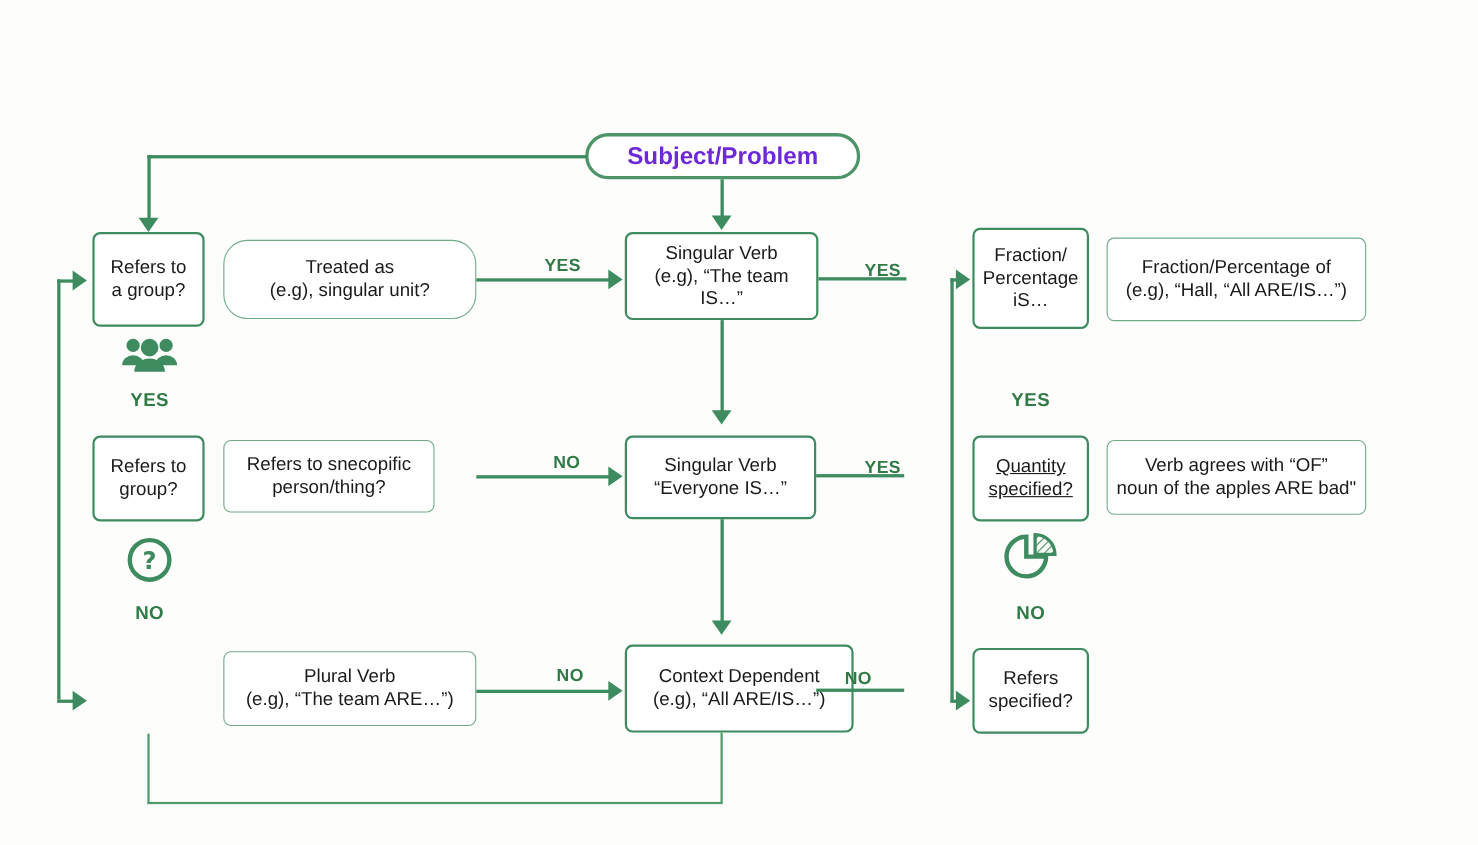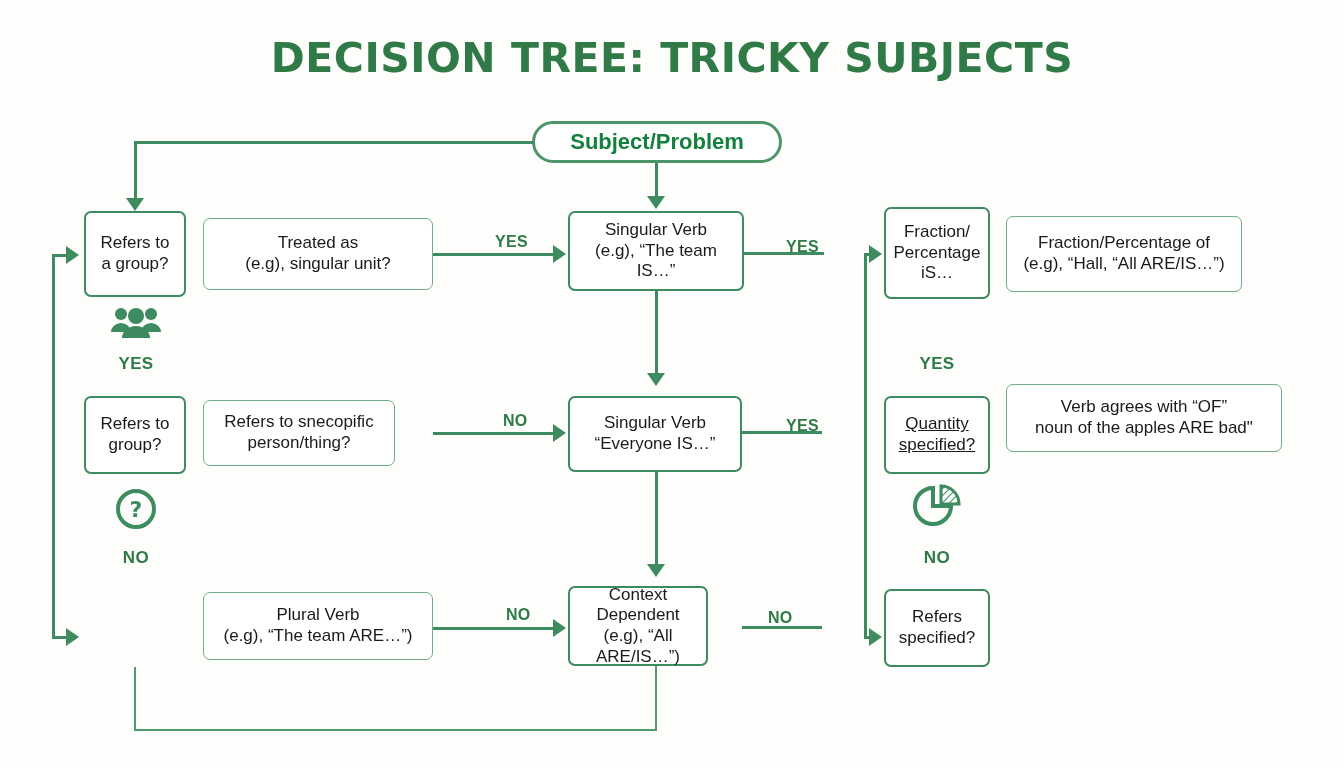--- a/index.html
+++ b/index.html
@@ -54,21 +54,21 @@
     position: absolute;
     box-sizing: border-box;
     border: 3px solid #4d9469;
     border-radius: 26px;
     background: #ffffff;
     display: flex;
     align-items: center;
     justify-content: center;
     font-size: 22px;
     font-weight: bold;
-    color: #15803d;
+    color: #6d28d9;
   }
 
   
   .ln {
     position: absolute;
     background: #3d8b5f;
   }
   .ln.h { height: 3px; }
   .ln.v { width: 3px; }
   .ln.thin.h { height: 2px; background: #4e9a6d; }
@@ -110,39 +110,38 @@
   
   .icon {
     position: absolute;
   }
 </style>
 </head>
 <body>
 
 <div id="canvas">
 
-  <div id="title">DECISION TREE: TRICKY SUBJECTS</div>
 
   <div class="pill" style="left:532px; top:121px; width:250px; height:42px;">
     <span>Subject/Problem</span>
   </div>
 
   <div class="ln h" style="left:134px; top:141px; width:400px;"></div>
   <div class="ln v" style="left:134px; top:141px; height:62px;"></div>
   <div class="arrow down" style="left:126px; top:198px;"></div>
 
   <div class="ln v" style="left:655px; top:163px; height:42px;"></div>
   <div class="arrow down" style="left:647px; top:196px;"></div>
 
   <div class="node" style="left:84px; top:211px; width:102px; height:86px;">
     <span>Refers to
 a group?</span>
   </div>
 
-  <div class="node light" style="left:203px; top:218px; width:230px; height:72px;">
+  <div class="node light" style="left:203px; top:218px; width:230px; height:72px;border-radius:22px;">
     <span>Treated as
 (e.g), singular unit?</span>
   </div>
 
   <div class="ln h" style="left:433px; top:253px; width:124px;"></div>
   <div class="arrow right" style="left:553px; top:245px;"></div>
   <div class="elabel" style="left:495px; top:233px;">YES</div>
 
   <div class="node" style="left:568px; top:211px; width:176px; height:80px;">
     <span>Singular Verb
@@ -218,21 +217,21 @@
   </div>
 
   <div class="ln h" style="left:742px; top:431px; width:80px;"></div>
   <div class="elabel" style="left:786px; top:417px;">YES</div>
 
   <div class="node" style="left:884px; top:396px; width:106px; height:78px;text-decoration:underline;">
     <span>Quantity
 specified?</span>
   </div>
 
-  <div class="node light" style="left:1006px; top:384px; width:276px; height:68px;">
+  <div class="node light" style="left:1006px; top:400px; width:236px; height:68px;">
     <span>Verb agrees with “OF”
 noun of the apples ARE bad"</span>
   </div>
 
   <div class="ilabel" style="left:897px; top:354px; width:80px;">YES</div>
 
   <div class="icon" style="left:911px; top:484px;">
     <svg width="52" height="48" viewBox="0 0 52 48">
       <defs>
         <pattern id="hatch" width="5" height="5" patternUnits="userSpaceOnUse" patternTransform="rotate(45)">
@@ -251,21 +250,21 @@
 
   <div class="node light" style="left:203px; top:592px; width:230px; height:68px;">
     <span>Plural Verb
 (e.g), “The team ARE…”)</span>
   </div>
 
   <div class="ln h" style="left:433px; top:627px; width:124px;"></div>
   <div class="arrow right" style="left:553px; top:619px;"></div>
   <div class="elabel" style="left:506px; top:606px;">NO</div>
 
-  <div class="node" style="left:568px; top:586px; width:140px; height:80px;">
+  <div class="node" style="left:568px; top:586px; width:208px; height:80px;">
     <span>Context Dependent
 (e.g), “All ARE/IS…”)</span>
   </div>
 
   <div class="ln h" style="left:742px; top:626px; width:80px;"></div>
   <div class="elabel" style="left:768px; top:609px;">NO</div>
 
   <div class="node" style="left:884px; top:589px; width:106px; height:78px;">
     <span>Refers
 specified?</span>

